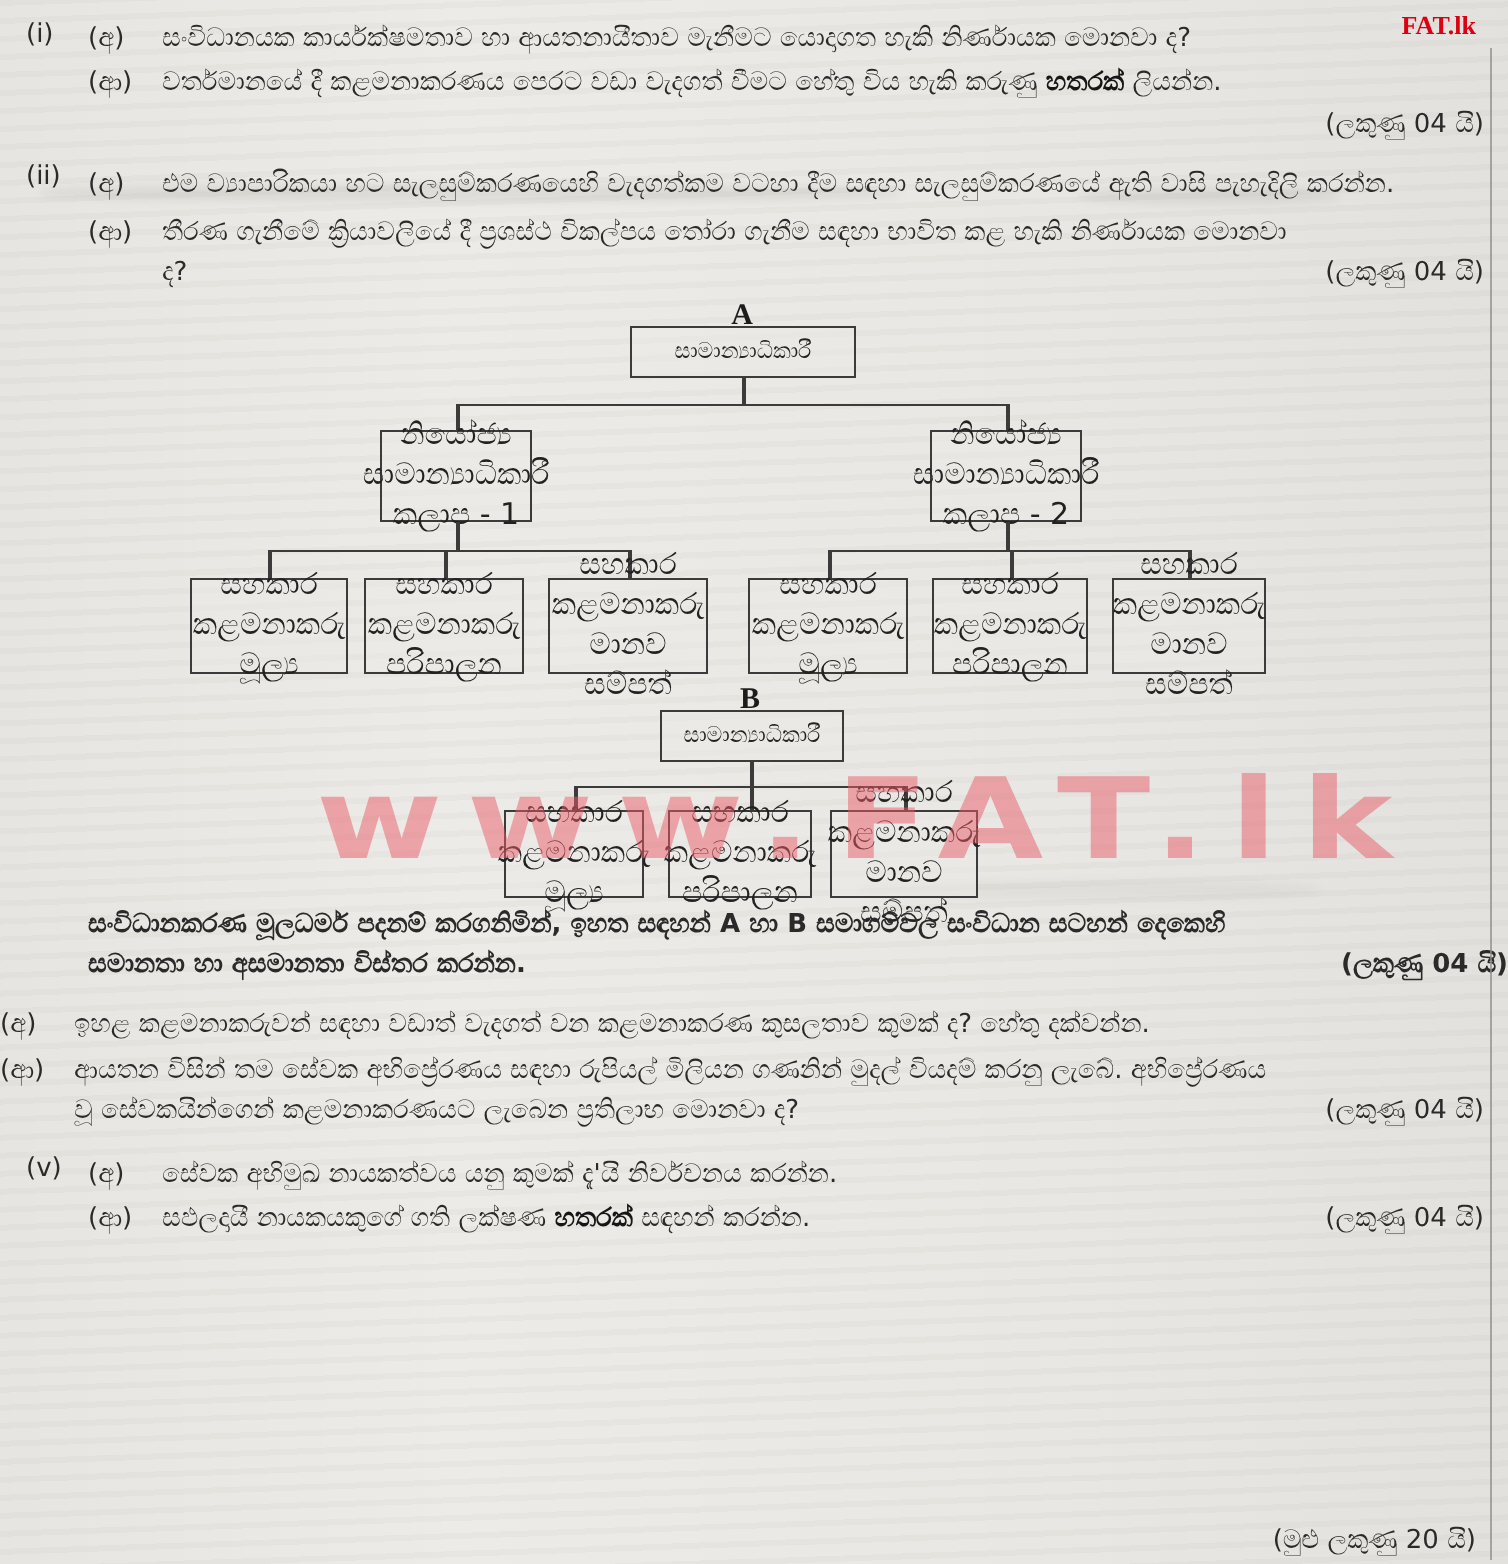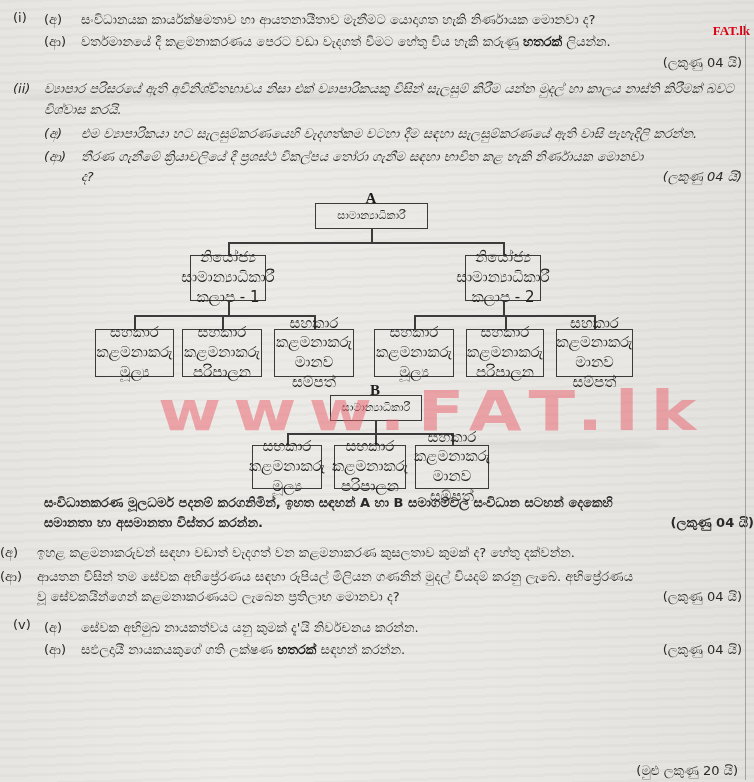--- a/index.html
+++ b/index.html
@@ -9,38 +9,38 @@
     font-size:13px; line-height:1.55;
     background:
       repeating-linear-gradient(178deg, rgba(135,133,125,0.05) 0 3px, rgba(0,0,0,0) 3px 9px),
       linear-gradient(90deg, #e6e5e1 0%, #edebe7 30%, #e8e7e3 70%, #e2e1dd 100%);
   }
   .title {
     text-align:center; font-weight:700; font-size:17px; letter-spacing:1px;
     padding-top:6px; color:#1d1d1d;
   }
   .corner-wm {
-    position:absolute; top:3px; right:4px; font-weight:700; font-size:13px;
-    color:#dd0012; font-family:"Liberation Serif", serif;margin-top:18px;
+    position:absolute; top:3px; right:16px; font-weight:700; font-size:13px;
+    color:#dd0012; font-family:"Liberation Serif", serif;
   }
   .right-edge { position:absolute; left:745px; top:24px; width:1px; height:756px; background:#8d8d89; opacity:.75; }
   .smudge { position:absolute; background:rgba(118,116,106,0.12); filter:blur(2px); border-radius:45%; }
 
   .qblock { position:relative; }
   .row { display:flex; }
   .qnum { flex:0 0 44px; padding-left:13px; box-sizing:border-box; }
   .qbody { flex:1; padding-right:12px; position:relative; }
   .sub { display:flex; position:relative; margin-top:2px; }
   .slabel { flex:0 0 37px; }
   .stext { flex:1; }
   .marks-line { text-align:right; margin-top:1px; }
   .marks-abs { position:absolute; right:0; bottom:0; white-space:nowrap; }
   b { font-weight:700; color:#161616; }
 
-  .mt8 { margin-top:8px; } .mt6 { margin-top:6px;font-style:italic; } .mt5 { margin-top:5px; } .mt4 { margin-top:4px;font-weight:bold; }
+  .mt8 { margin-top:8px; } .mt6 { margin-top:6px; } .mt5 { margin-top:5px; } .mt4 { margin-top:4px;font-weight:bold; }
 
   
   .chart-wrap { position:relative; width:754px; height:302px; }
   .co-label {
     position:absolute; font-family:"Liberation Serif", serif; font-size:15px;
     font-weight:600; color:#1c1c1c; width:20px; text-align:center;
   }
   .obox {
     position:absolute; border:1.5px solid #3b3b3b; box-sizing:border-box;
     display:flex; align-items:center; justify-content:center; text-align:center;
@@ -84,21 +84,20 @@
         </div>
         <div class="marks-line">(ලකුණු 04 යි)</div>
       </div>
     </div>
   </div>
 
   <div class="qblock mt6">
     <div class="row">
       <div class="qnum">(ii)</div>
       <div class="qbody">
-        <div>ව්‍යාපාර පරිසරයේ ඇති අවිනිශ්චිතභාවය නිසා එක් ව්‍යාපාරිකයකු විසින් සැලසුම් කිරීම යන්න මුදල් හා කාලය නාස්ති කිරීමක් බවට විශ්වාස කරයි.</div>
         <div class="sub" style="margin-top:4px;">
           <div class="slabel">(අ)</div>
           <div class="stext">එම ව්‍යාපාරිකයා හට සැලසුම්කරණයෙහි වැදගත්කම වටහා දීම සඳහා සැලසුම්කරණයේ ඇති වාසි පැහැදිලි කරන්න.</div>
         </div>
         <div class="sub" style="margin-top:3px;">
           <div class="slabel">(ආ)</div>
           <div class="stext" style="padding-right:96px;">තීරණ ගැනීමේ ක්‍රියාවලියේ දී ප්‍රශස්ථ විකල්පය තෝරා ගැනීම සඳහා භාවිත කළ හැකි නිර්ණායක මොනවා ද?</div>
           <div class="marks-abs">(ලකුණු 04 යි)</div>
         </div>
       </div>

